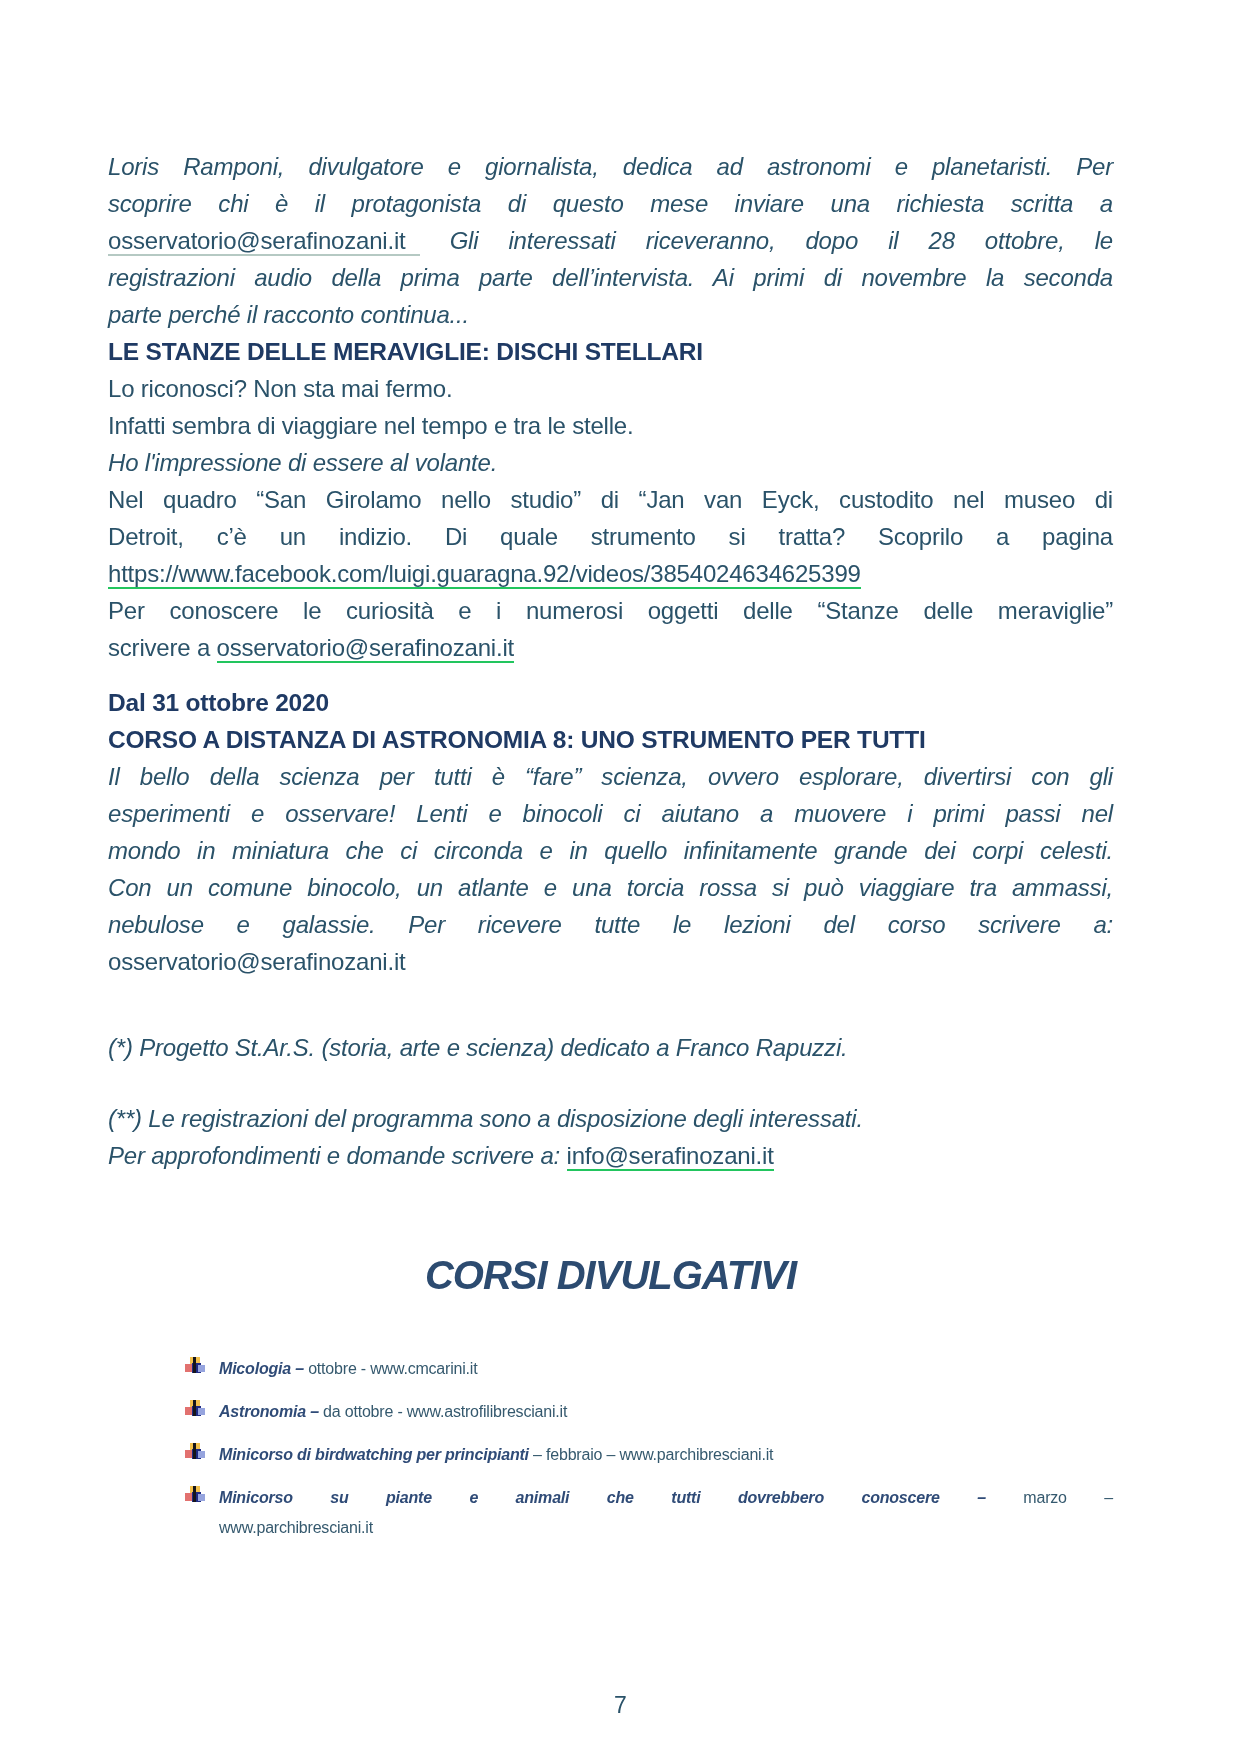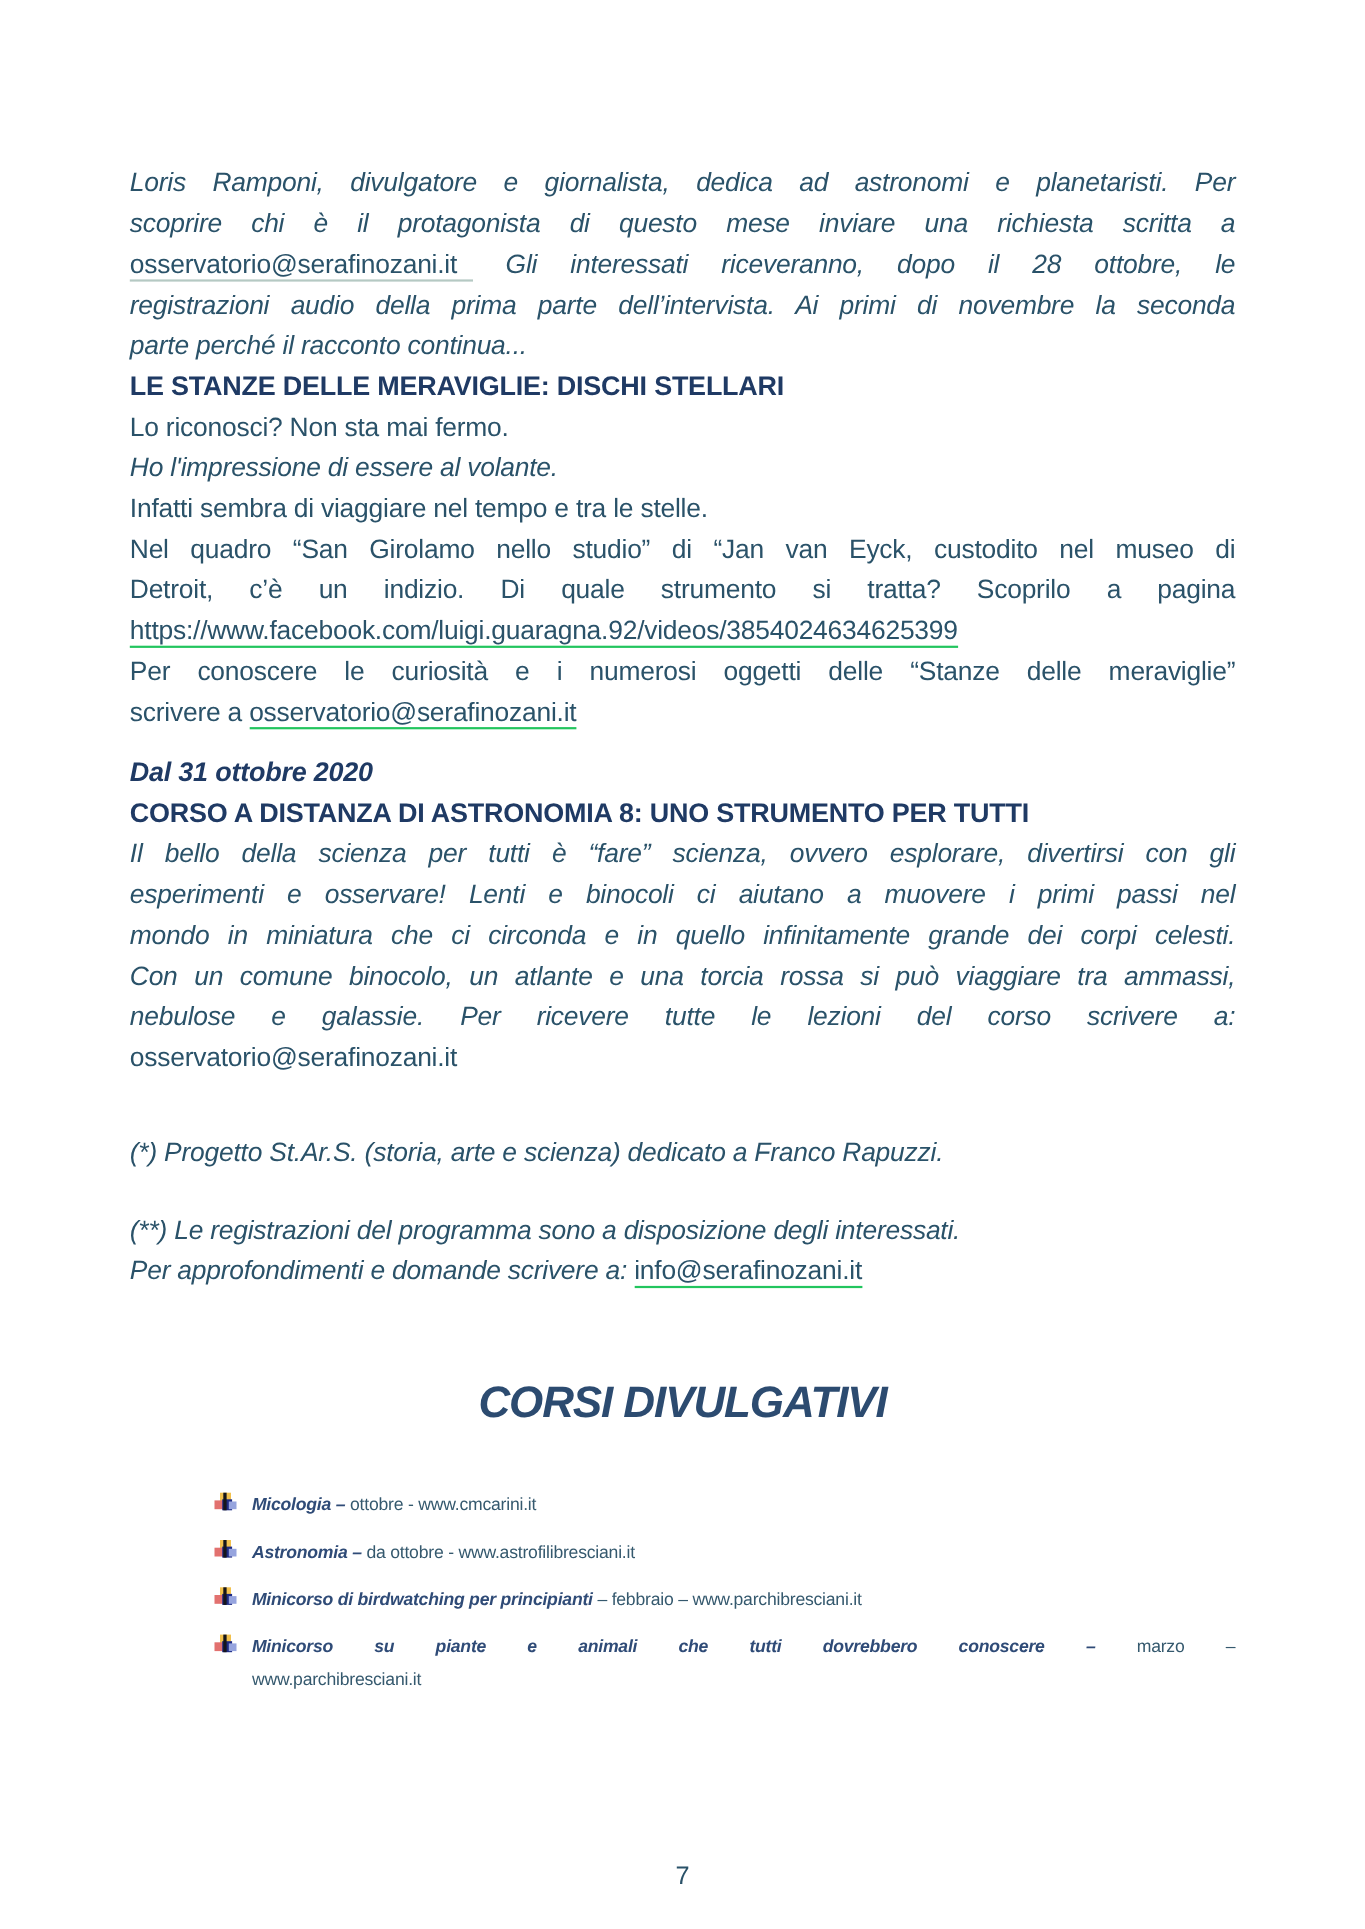--- a/index.html
+++ b/index.html
@@ -2,21 +2,21 @@
 <html><head>
 <meta charset="utf-8">
 <style>
   html,body{margin:0;padding:0;}
   body{
     width:1241px;height:1754px;position:relative;background:#ffffff;
     font-family:"Liberation Sans",sans-serif;
     -webkit-font-smoothing:antialiased;
   }
   #doc{
-    position:absolute;left:118px;top:148px;width:1005px;
+    position:absolute;left:108px;top:148px;width:1005px;
     color:#2A5269;font-size:24px;letter-spacing:-0.2px;
   }
   .block{margin:0;}
   .line{line-height:37px;white-space:normal;}
   .just{text-align:justify;text-align-last:justify;}
   .seg-p{font-style:normal;}
   .seg-i{font-style:italic;}
   .seg-bi{font-weight:bold;font-style:italic;color:#2F4B77;}
   .seg-l{font-style:normal;text-decoration:none;border-bottom:2px solid #22c55e;color:inherit;cursor:pointer;}
   .seg-lx{font-style:normal;text-decoration:none;border-bottom:2px solid #B5C9C3;color:inherit;cursor:pointer;padding-right:14px;}
@@ -48,29 +48,29 @@
     <div class="block para" style="margin-top: 0px;">
       <div class="line just"><span class="seg-i">Loris Ramponi, divulgatore e giornalista, dedica ad astronomi e planetaristi. Per</span></div>
       <div class="line just"><span class="seg-i">scoprire chi è il protagonista di questo mese inviare una richiesta scritta a</span></div>
       <div class="line just"><a class="seg-lx">osservatorio@serafinozani.it</a><span class="seg-i"> Gli interessati riceveranno, dopo il 28 ottobre, le</span></div>
       <div class="line just"><span class="seg-i">registrazioni audio della prima parte dell’intervista. Ai primi di novembre la seconda</span></div>
       <div class="line"><span class="seg-i">parte perché il racconto continua...</span></div>
     </div>
     <div class="block heading" style="margin-top: 0px;">LE STANZE DELLE MERAVIGLIE: DISCHI STELLARI</div>
     <div class="block para" style="margin-top: 0px;">
       <div class="line"><span class="seg-p">Lo riconosci? Non sta mai fermo.</span></div>
+      <div class="line"><span class="seg-p">Infatti sembra di viaggiare nel tempo e tra le stelle.</span></div>
       <div class="line"><span class="seg-i">Ho l'impressione di essere al volante.</span></div>
-      <div class="line"><span class="seg-p">Infatti sembra di viaggiare nel tempo e tra le stelle.</span></div>
       <div class="line just"><span class="seg-p">Nel quadro “San Girolamo nello studio” di “Jan van Eyck, custodito nel museo di</span></div>
       <div class="line just"><span class="seg-p">Detroit, c’è un indizio. Di quale strumento si tratta? Scoprilo a pagina</span></div>
       <div class="line"><a class="seg-l">https://www.facebook.com/luigi.guaragna.92/videos/3854024634625399</a></div>
       <div class="line just"><span class="seg-p">Per conoscere le curiosità e i numerosi oggetti delle “Stanze delle meraviglie”</span></div>
       <div class="line"><span class="seg-p">scrivere a </span><a class="seg-l">osservatorio@serafinozani.it</a></div>
     </div>
-    <div class="block heading" style="margin-top: 18px; font-style: italic;">Dal 31 ottobre 2020</div>
+    <div class="block heading" style="margin-top: 18px;">Dal 31 ottobre 2020</div>
     <div class="block heading" style="margin-top: 0px;">CORSO A DISTANZA DI ASTRONOMIA 8: UNO STRUMENTO PER TUTTI</div>
     <div class="block para" style="margin-top: 0px;">
       <div class="line just"><span class="seg-i">Il bello della scienza per tutti è “fare” scienza, ovvero esplorare, divertirsi con gli</span></div>
       <div class="line just"><span class="seg-i">esperimenti e osservare! Lenti e binocoli ci aiutano a muovere i primi passi nel</span></div>
       <div class="line just"><span class="seg-i">mondo in miniatura che ci circonda e in quello infinitamente grande dei corpi celesti.</span></div>
       <div class="line just"><span class="seg-i">Con un comune binocolo, un atlante e una torcia rossa si può viaggiare tra ammassi,</span></div>
       <div class="line just"><span class="seg-i">nebulose e galassie. Per ricevere tutte le lezioni del corso scrivere a:</span></div>
       <div class="line"><span class="seg-p">osservatorio@serafinozani.it</span></div>
     </div>
     <div class="block para" style="margin-top: 49px;">

